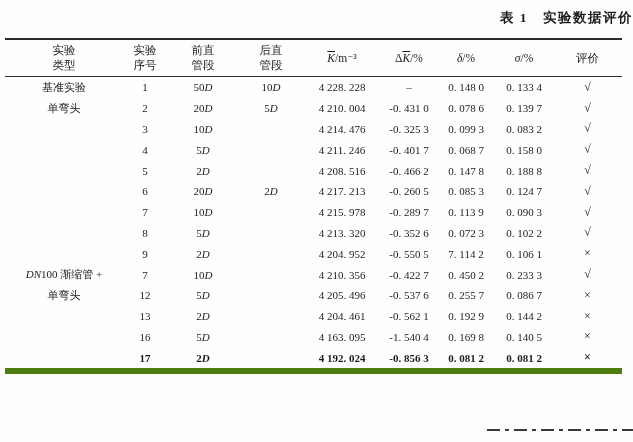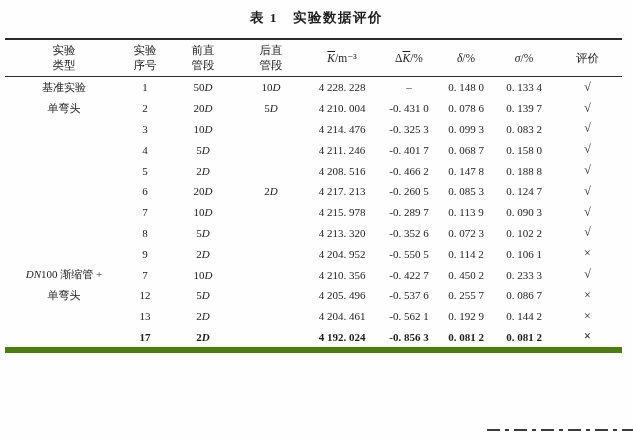--- a/index.html
+++ b/index.html
@@ -3,21 +3,21 @@
 <meta charset="utf-8">
 <style>
   html,body { margin:0; padding:0; background:#ffffff; }
   .page {
     position:relative; width:633px; height:442px; background:#fefefe;
     font-family:"Liberation Serif","DejaVu Serif",serif; color:#1d1d1d;
     overflow:hidden;
   }
   .title {
     position:absolute; top:9px; left:0; width:100%;
-    text-align:center; font-size:13.5px; font-weight:700; letter-spacing:1.5px;
+    text-align:right; font-size:13.5px; font-weight:700; letter-spacing:1.5px;
   }
   table.data {
     position:absolute; top:38px; left:5px; width:617px;
     border-collapse:collapse; table-layout:fixed;
     border-top:2px solid #2b2b2b;
   }
   thead th {
     height:36px; padding:0; font-weight:400; font-size:11.5px;
     text-align:center; vertical-align:middle;
     border-bottom:1.3px solid #2b2b2b; white-space:nowrap;
@@ -188,21 +188,21 @@
           <td>0. 102 2</td>
           <td class="eval-cell">√</td>
         </tr>
         <tr>
           <td></td>
           <td>9</td>
           <td>2<i>D</i></td>
           <td></td>
           <td>4 204. 952</td>
           <td>-0. 550 5</td>
-          <td>0. 114 2</td>
+          <td>7. 114 2</td>
           <td>0. 106 1</td>
           <td class="eval-cell">×</td>
         </tr>
         <tr>
           <td><i>DN</i>100 渐缩管 +</td>
           <td>7</td>
           <td>10<i>D</i></td>
           <td></td>
           <td>4 210. 356</td>
           <td>-0. 422 7</td>
@@ -227,20 +227,31 @@
           <td>2<i>D</i></td>
           <td></td>
           <td>4 204. 461</td>
           <td>-0. 562 1</td>
           <td>0. 192 9</td>
           <td>0. 144 2</td>
           <td class="eval-cell">×</td>
         </tr>
         <tr>
           <td></td>
+          <td>16</td>
+          <td>5<i>D</i></td>
+          <td></td>
+          <td>4 163. 095</td>
+          <td>-1. 540 4</td>
+          <td>0. 169 8</td>
+          <td>0. 140 5</td>
+          <td class="eval-cell">×</td>
+        </tr>
+        <tr>
+          <td></td>
           <td>17</td>
           <td>2<i>D</i></td>
           <td></td>
           <td>4 192. 024</td>
           <td>-0. 856 3</td>
           <td>0. 081 2</td>
           <td>0. 081 2</td>
           <td class="eval-cell">×</td>
         </tr>
       </tbody>

